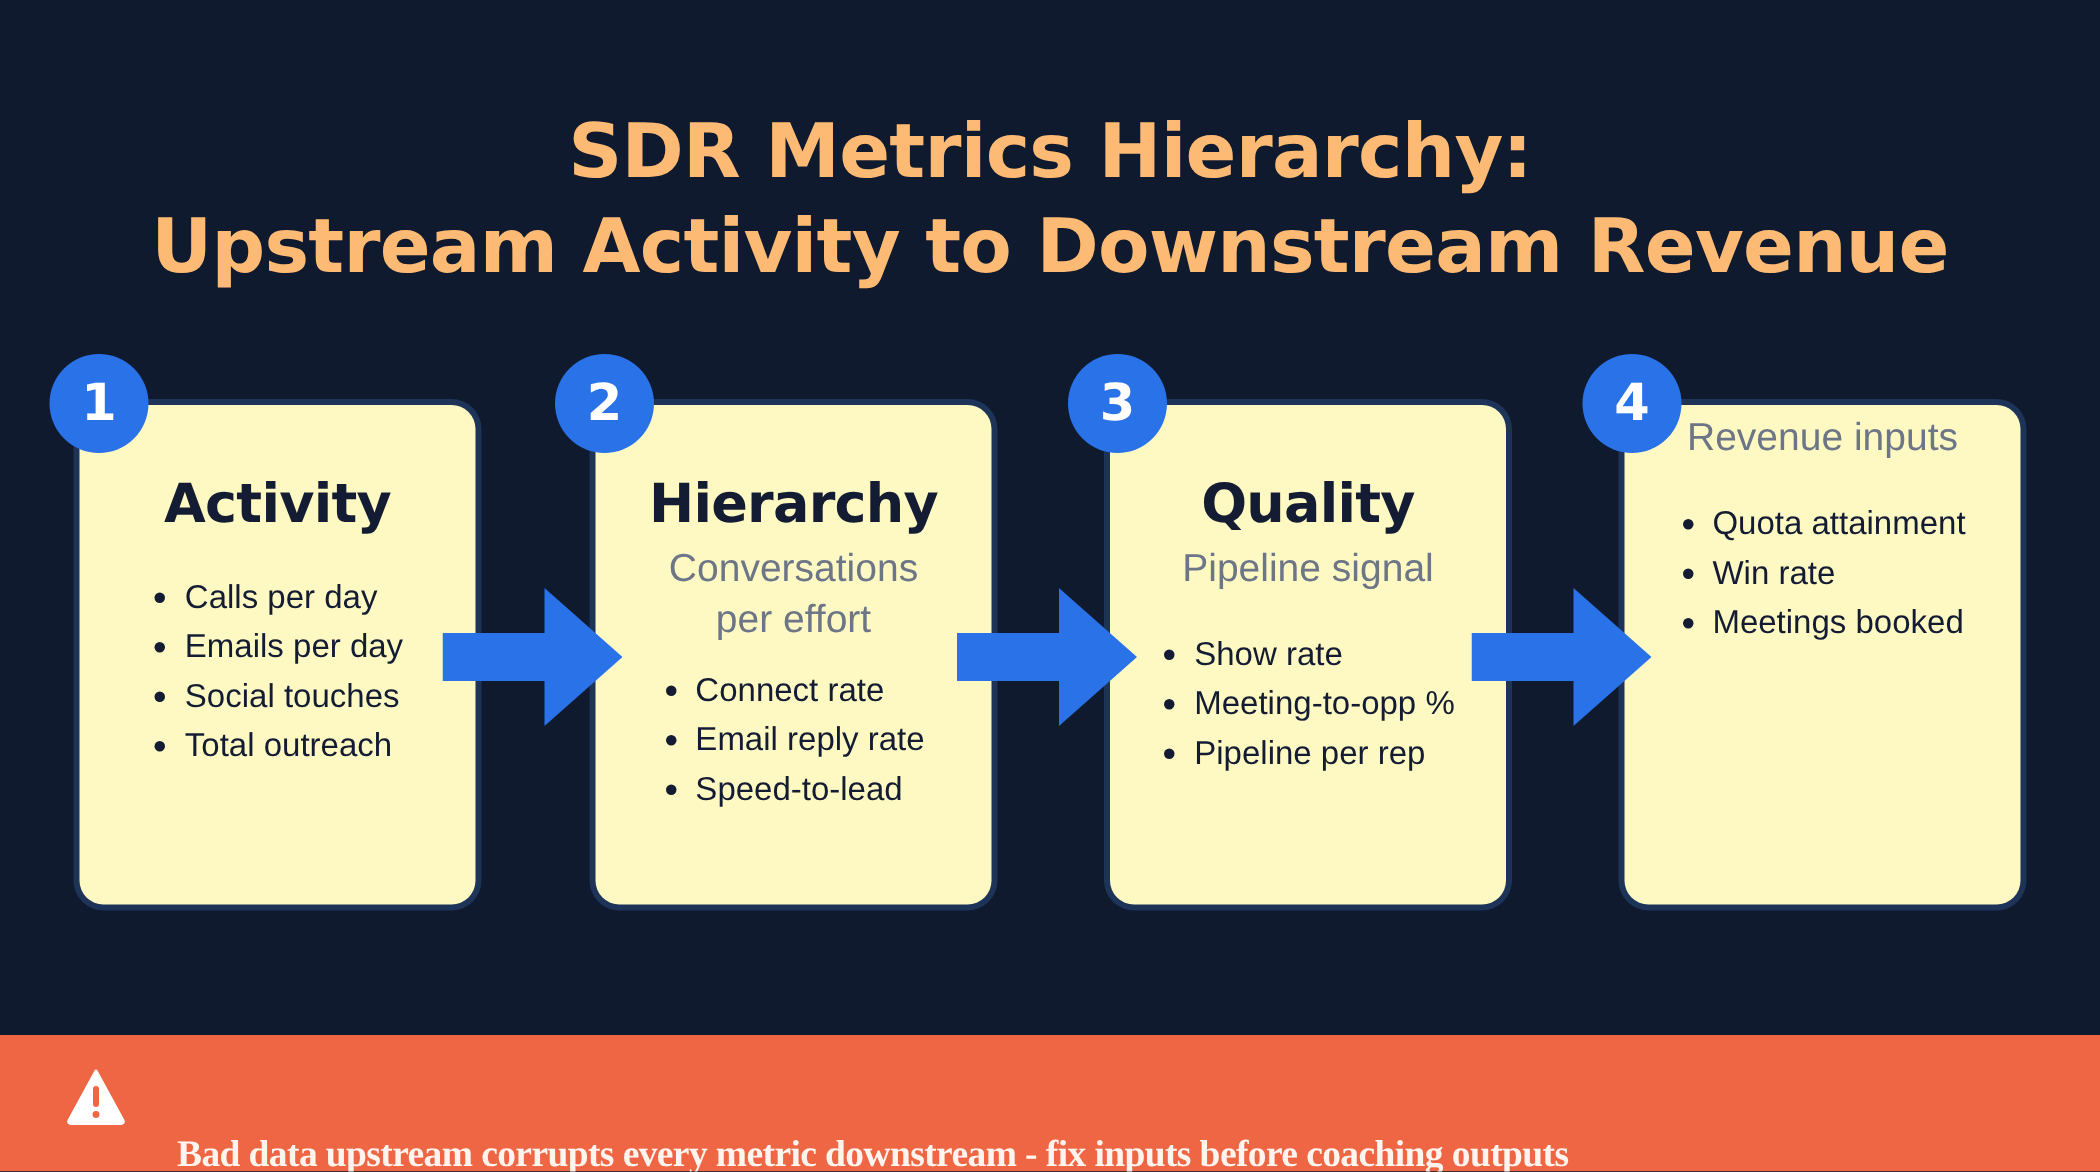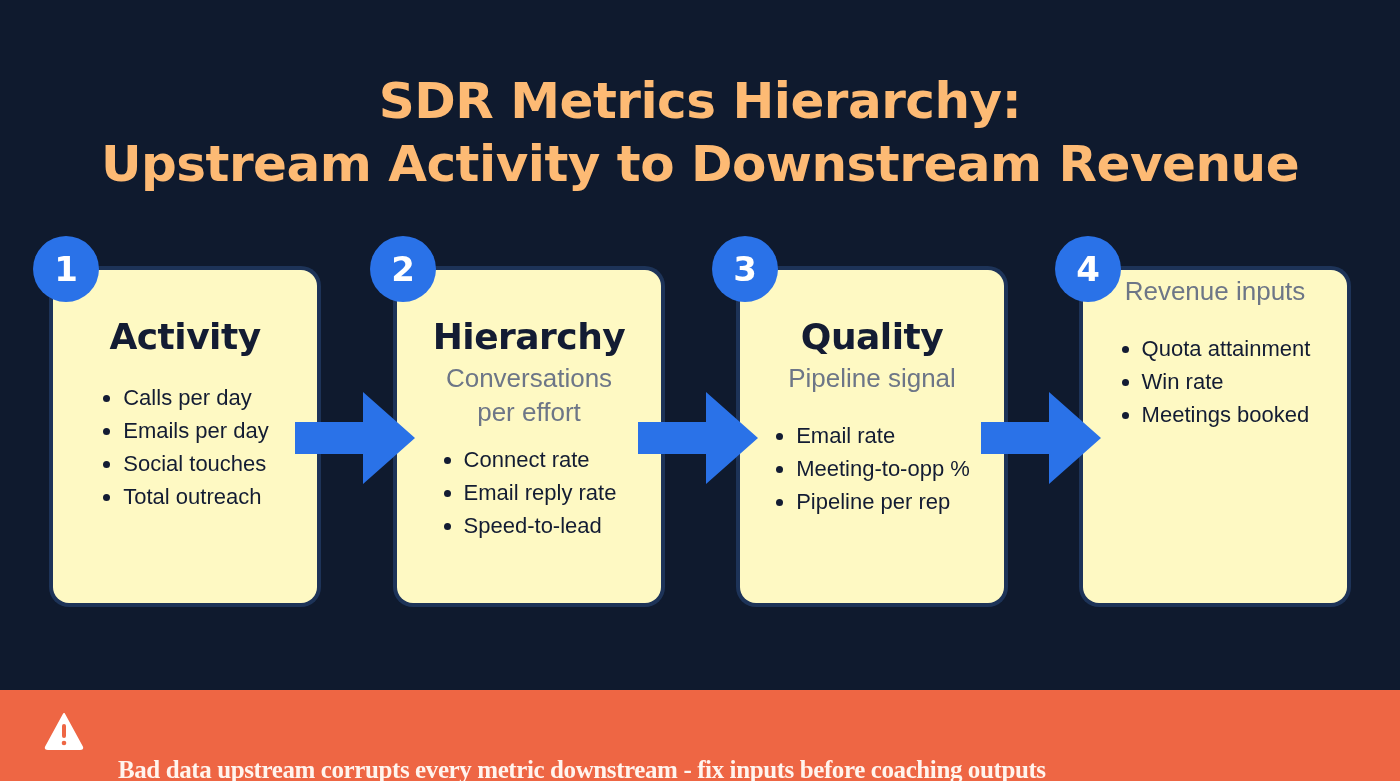--- a/index.html
+++ b/index.html
@@ -84,21 +84,21 @@
     <li>Email reply rate</li>
     <li>Speed-to-lead</li>
   </ul>
 </div>
 <div class="badge" style="left:370px;">2</div>
 
 <div class="card" style="left:740px;">
   <div class="card-title">Quality</div>
   <div class="card-sub">Pipeline signal</div>
   <ul class="bullets">
-    <li>Email rate</li>
+    <li>Show rate</li>
     <li>Meeting-to-opp %</li>
     <li>Pipeline per rep</li>
   </ul>
 </div>
 <div class="badge" style="left:712px;">3</div>
 
 <div class="card" style="left:1083px;">
   <div class="card-sub">Revenue inputs</div>
   <ul class="bullets">
     <li>Quota attainment</li>

